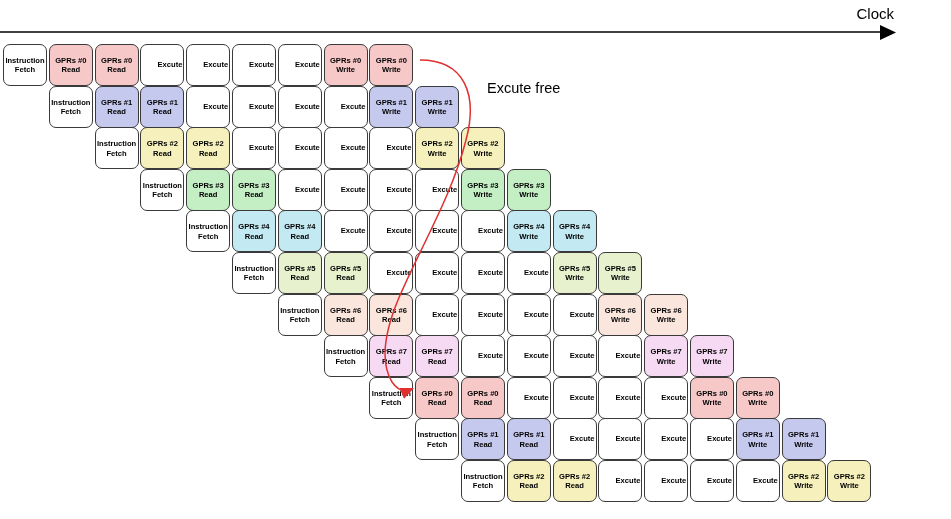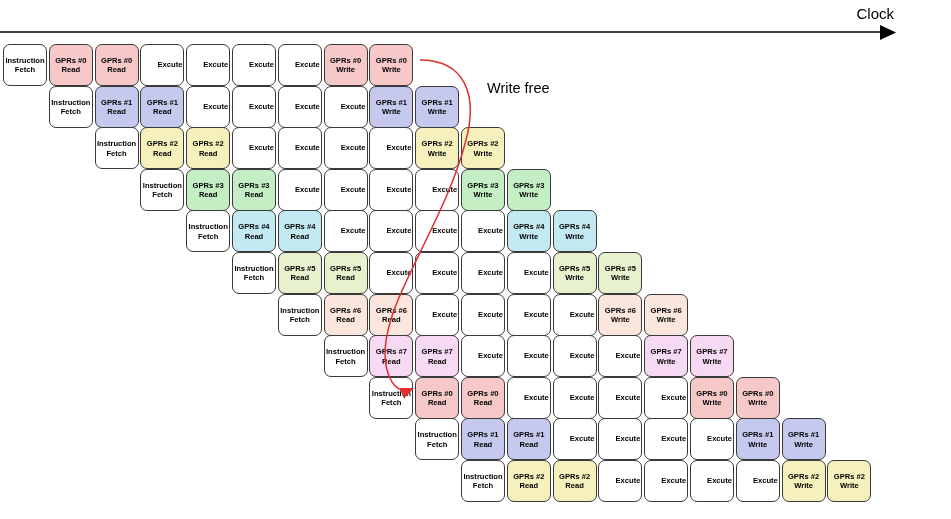--- a/index.html
+++ b/index.html
@@ -138,16 +138,16 @@
         <marker id="hzhead" markerWidth="9" markerHeight="9" refX="7.5" refY="4.5" orient="auto">
           <polygon points="0,0.6 9,4.5 0,8.4" fill="#e03030"></polygon>
         </marker>
       </defs>
       <path id="hazard-path" d="M 420 60
                C 465 60, 478 95, 466 140
                C 452 196, 420 248, 398 300
                C 384 334, 380 362, 392 382
                C 398 391, 405 392, 412 389" fill="none" stroke="#e03030" stroke-width="1.5" marker-end="url(#hzhead)"></path>
     </svg>
-    <div id="hazard-label">Write free</div>
+    <div id="hazard-label">Excute free</div>
   </div>
 
 </div>
 
 </body></html>

